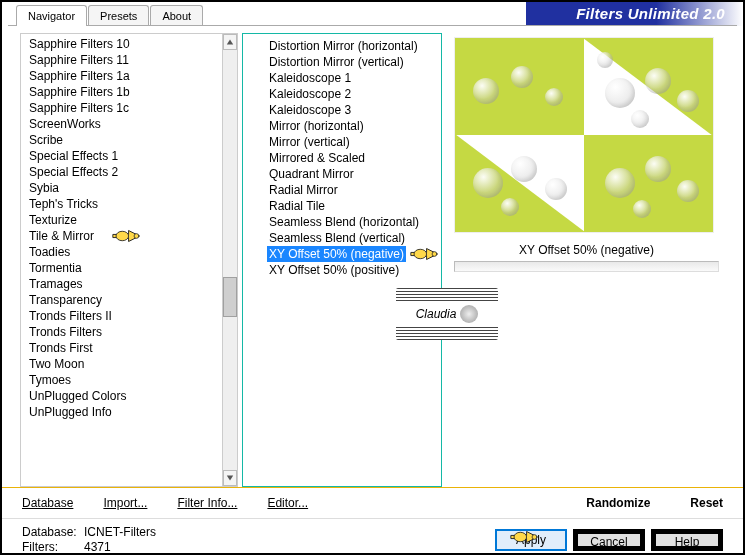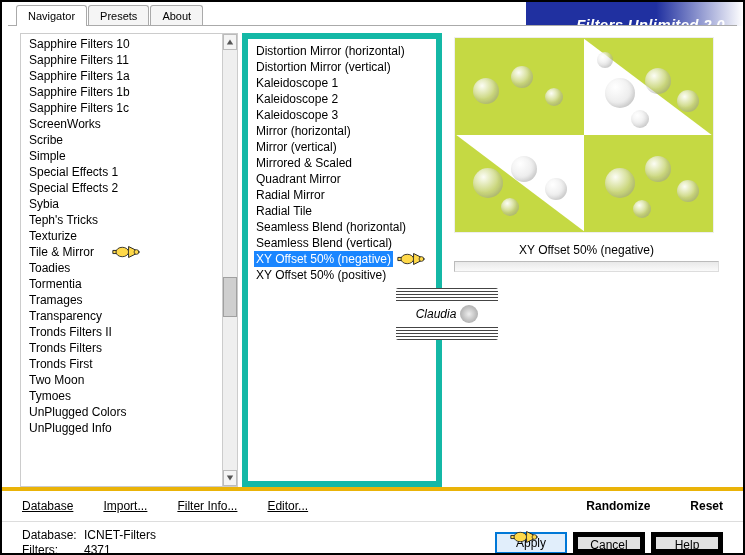--- a/index.html
+++ b/index.html
@@ -3,39 +3,39 @@
 <meta charset="utf-8">
 <style>
   * { box-sizing: border-box; font-family: Tahoma, "Segoe UI", sans-serif; }
   body { margin: 0; padding: 0; width: 745px; height: 555px; background: #fff; border: 2px solid #000; font-size: 11px; color: #000; overflow: hidden; }
 
   .header { display: flex; height: 24px; background: #fff; }
   .tabs { display: flex; align-items: end; padding-left: 14px; }
   .tab { border: 1px solid #aaa; border-bottom: none; border-top-left-radius: 3px; border-top-right-radius: 3px; padding: 4px 11px; background: #f5f5f5; margin-right: 1px; cursor: default; font-size: 11px; }
   .tab.active { background: #fff; position: relative; z-index: 2; }
   .spacer { flex: 1; }
-  .title-strip { background: linear-gradient(90deg, #2030a0 0%, #2030a0 60%, #fff 100%); color: #fff; font-style: italic; font-weight: bold; font-size: 15px; padding: 14px 18px 3px 50px; letter-spacing: 0.3px; }
+  .title-strip { background: linear-gradient(90deg, #2030a0 0%, #2030a0 60%, #fff 100%); color: #fff; font-style: italic; font-weight: bold; font-size: 15px; padding: 3px 18px 3px 50px; letter-spacing: 0.3px; }
 
   .tabline { border-bottom: 1px solid #aaa; margin: 0 6px; position: relative; top: -1px; z-index: 1; }
 
   .main { display: flex; height: 460px; padding: 6px 18px 0 18px; gap: 4px; }
 
   .listcol1 { width: 218px; display: flex; }
   .listcol1 .listbox { flex: 1; border: 1px solid #ccc; border-right: none; overflow: hidden; }
   .listcol1 ul { margin: 0; padding: 2px 0 0 6px; list-style: none; font-size: 12px; }
   .listcol1 li { padding: 1px 2px; white-space: nowrap; cursor: default; position: relative; }
   .listcol1 li.selected::after { content: ''; }
 
   .scrollbar { width: 16px; background: #efefef; border: 1px solid #ccc; display: flex; flex-direction: column; }
   .scroll-btn { height: 16px; background: #f4f4f4; border: 1px solid #bbb; display: flex; align-items: center; justify-content: center; }
   .scroll-btn svg { width: 8px; height: 8px; fill: #555; }
   .scroll-track { flex: 1; position: relative; }
   .scroll-thumb { position: absolute; top: 54%; left: 0; width: 100%; height: 40px; background: #cfcfcf; border: 1px solid #a0a0a0; }
 
-  .listcol2 { width: 200px; border: 6px solid #14b8a6; overflow: hidden; }
+  .listcol2 { width: 200px; border: 1px solid #14b8a6; overflow: hidden; padding-left: 18px; }
   .listcol2 ul { margin: 0; padding: 4px 0 0 6px; list-style: none; font-size: 12px; }
   .listcol2 li { padding: 1px 2px; white-space: nowrap; cursor: default; position: relative; }
   .listcol2 li.selected { background: #1a86ff; color: #fff; display: inline-block; }
 
   .pointer-hand { position: absolute; right: -22px; top: -3px; z-index: 5; }
   .pointer-hand svg { width: 32px; height: 22px; }
 
   .preview-area { flex: 1; padding: 4px 6px 0 8px; display: flex; flex-direction: column; }
   .preview-img { width: 260px; height: 196px; background: #fff; border: 1px solid #eee; position: relative; overflow: hidden; }
   .pq { position: absolute; }
@@ -43,21 +43,21 @@
   .pq.w1 { background: #fff; left: 50%; top: 0; width: 50%; height: 50%; }
   .pq.w2 { background: #fff; left: 0; top: 50%; width: 50%; height: 50%; }
   .pq.g2 { background: #c5d943; left: 50%; top: 50%; width: 50%; height: 50%; }
   .tri1 { position:absolute; top:0; right:0; width:0; height:0; border-top:98px solid #c5d943; border-left:130px solid transparent; }
   .tri2 { position:absolute; bottom:0; left:0; width:0; height:0; border-bottom:98px solid #c5d943; border-right:130px solid transparent; }
   .bubble { position:absolute; border-radius:50%; background: radial-gradient(circle at 35% 30%, rgba(255,255,255,.95), rgba(210,210,210,.4) 55%, rgba(170,170,170,.55)); box-shadow: inset -2px -2px 4px rgba(0,0,0,.1); }
 
   .preview-label { text-align: center; padding: 10px 0 4px; font-size: 12px; }
   .preview-line { border: 1px solid #ddd; border-left: 1px solid #bbb; border-top: 1px solid #bbb; height: 11px; background: linear-gradient(#e9e9e9,#fafafa); }
 
-  .bottom-bar { display: flex; padding: 8px 20px; border-top: 4px solid #eab308; gap: 30px; align-items: center; font-size: 12px; }
+  .bottom-bar { display: flex; padding: 8px 20px; border-top: 1px solid #eab308; gap: 30px; align-items: center; font-size: 12px; }
   .bottom-bar .link { text-decoration: underline; cursor: pointer; font-size: 12px; }
   .bottom-right { margin-left: auto; display: flex; gap: 34px; }
   .bottom-right .link2 { font-weight: bold; font-size: 12px; margin-left: 6px; }
 
   .statusbar { display: flex; padding: 6px 20px; border-top: 1px solid #ddd; font-size: 12px; align-items: center; }
   .status-text { display: flex; flex-direction: column; gap: 1px; }
   .status-text > div { display: flex; }
   .status-text .lbl { width: 62px; }
   .btn-row { margin-left: auto; display: flex; gap: 6px; align-items: center; }
   .winbtn { min-width: 72px; height: 22px; border: 5px solid #000000; background: #e1e1e1; font-size: 12px; font-family: inherit; cursor: pointer; }
@@ -89,21 +89,20 @@
   <div class="listcol1">
     <div class="listbox">
       <ul id="left-ul">
           <li>Sapphire Filters 10</li>
           <li>Sapphire Filters 11</li>
           <li>Sapphire Filters 1a</li>
           <li>Sapphire Filters 1b</li>
           <li>Sapphire Filters 1c</li>
           <li>ScreenWorks</li>
           <li>Scribe</li>
-          <li>Simple</li>
           <li>Special Effects 1</li>
           <li>Special Effects 2</li>
           <li>Sybia</li>
           <li>Teph's Tricks</li>
           <li>Texturize</li>
           <li class="selected">Tile &amp; Mirror<span class="pointer-hand" style="left: 84px; right: auto;"><svg viewBox="0 0 40 28">
                 <path d="M2 12 L22 12 L22 7 L36 14 L22 21 L22 16 L2 16 Z" fill="#ffd94a" stroke="#222" stroke-width="1.2"></path>
                 <ellipse cx="14" cy="14" rx="8" ry="6" fill="#ffd94a" stroke="#222" stroke-width="1.1"></ellipse>
                 <circle cx="32" cy="14" r="3" fill="#ffd94a" stroke="#222" stroke-width="1"></circle>
               </svg></span></li>

